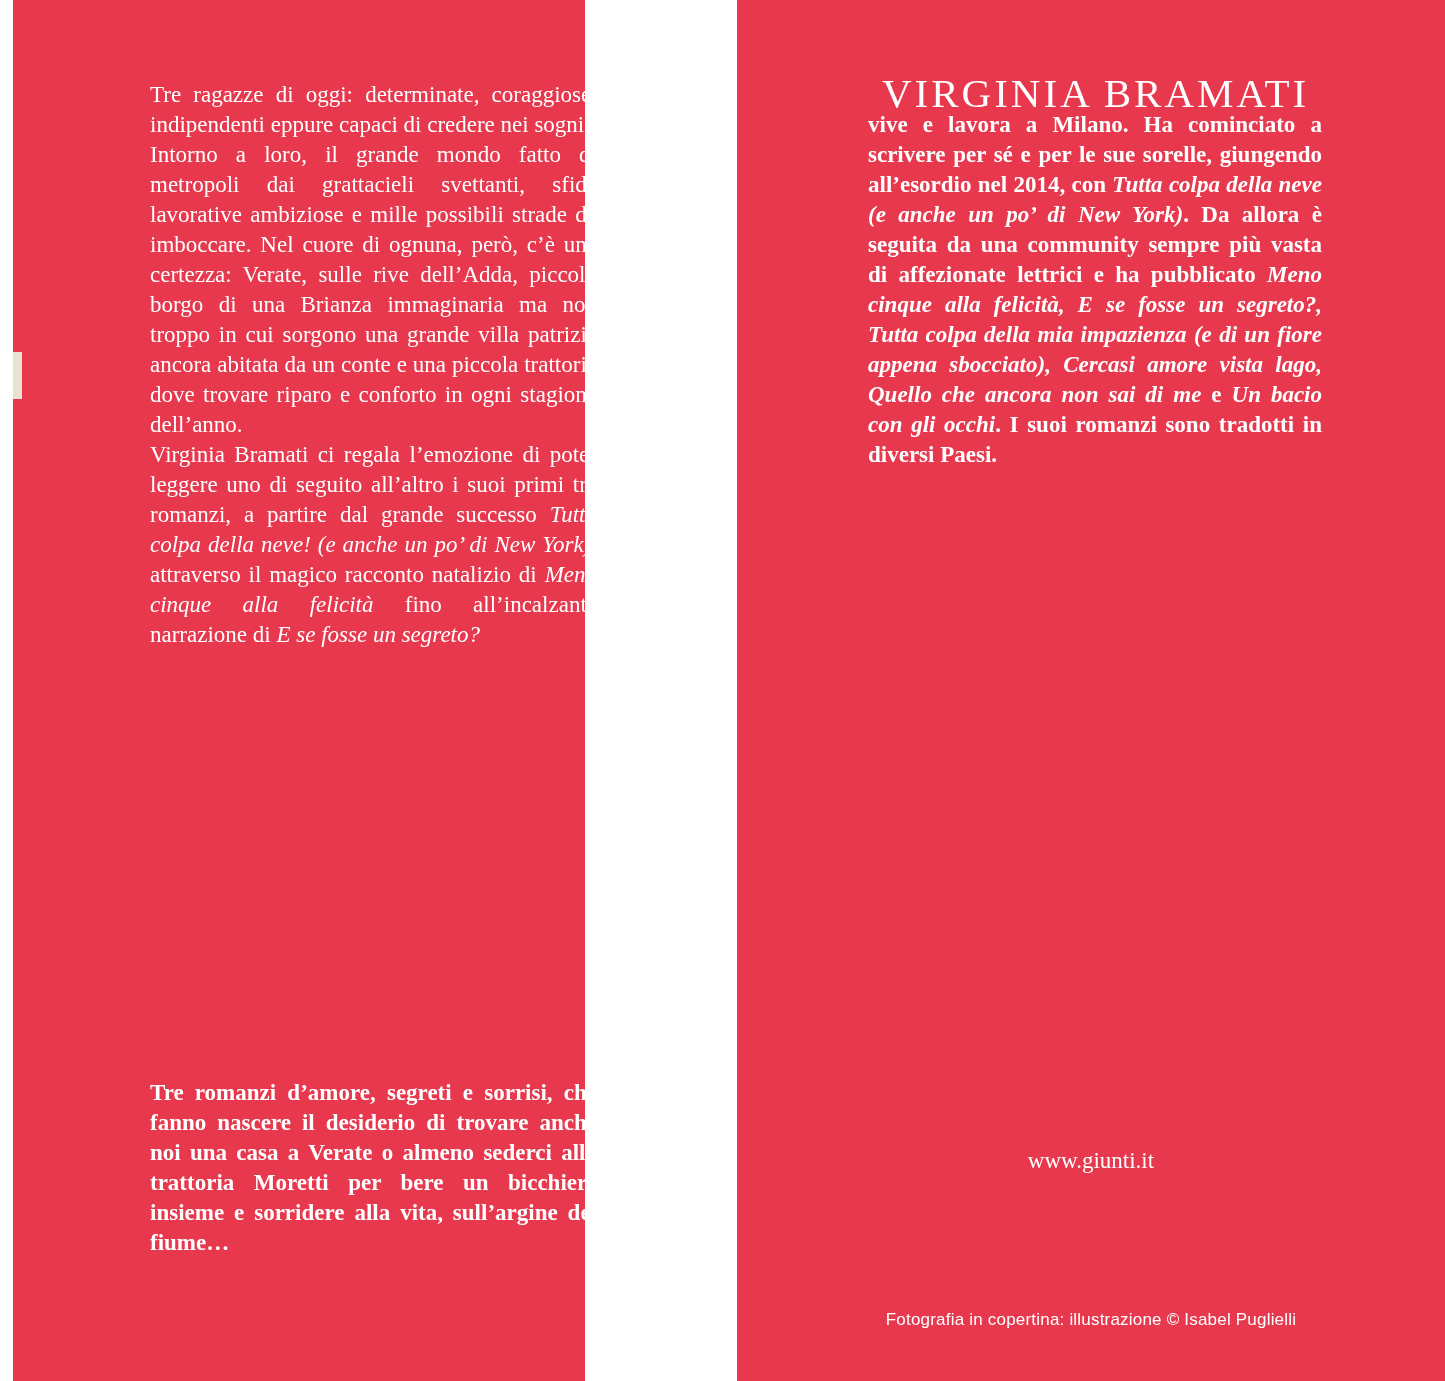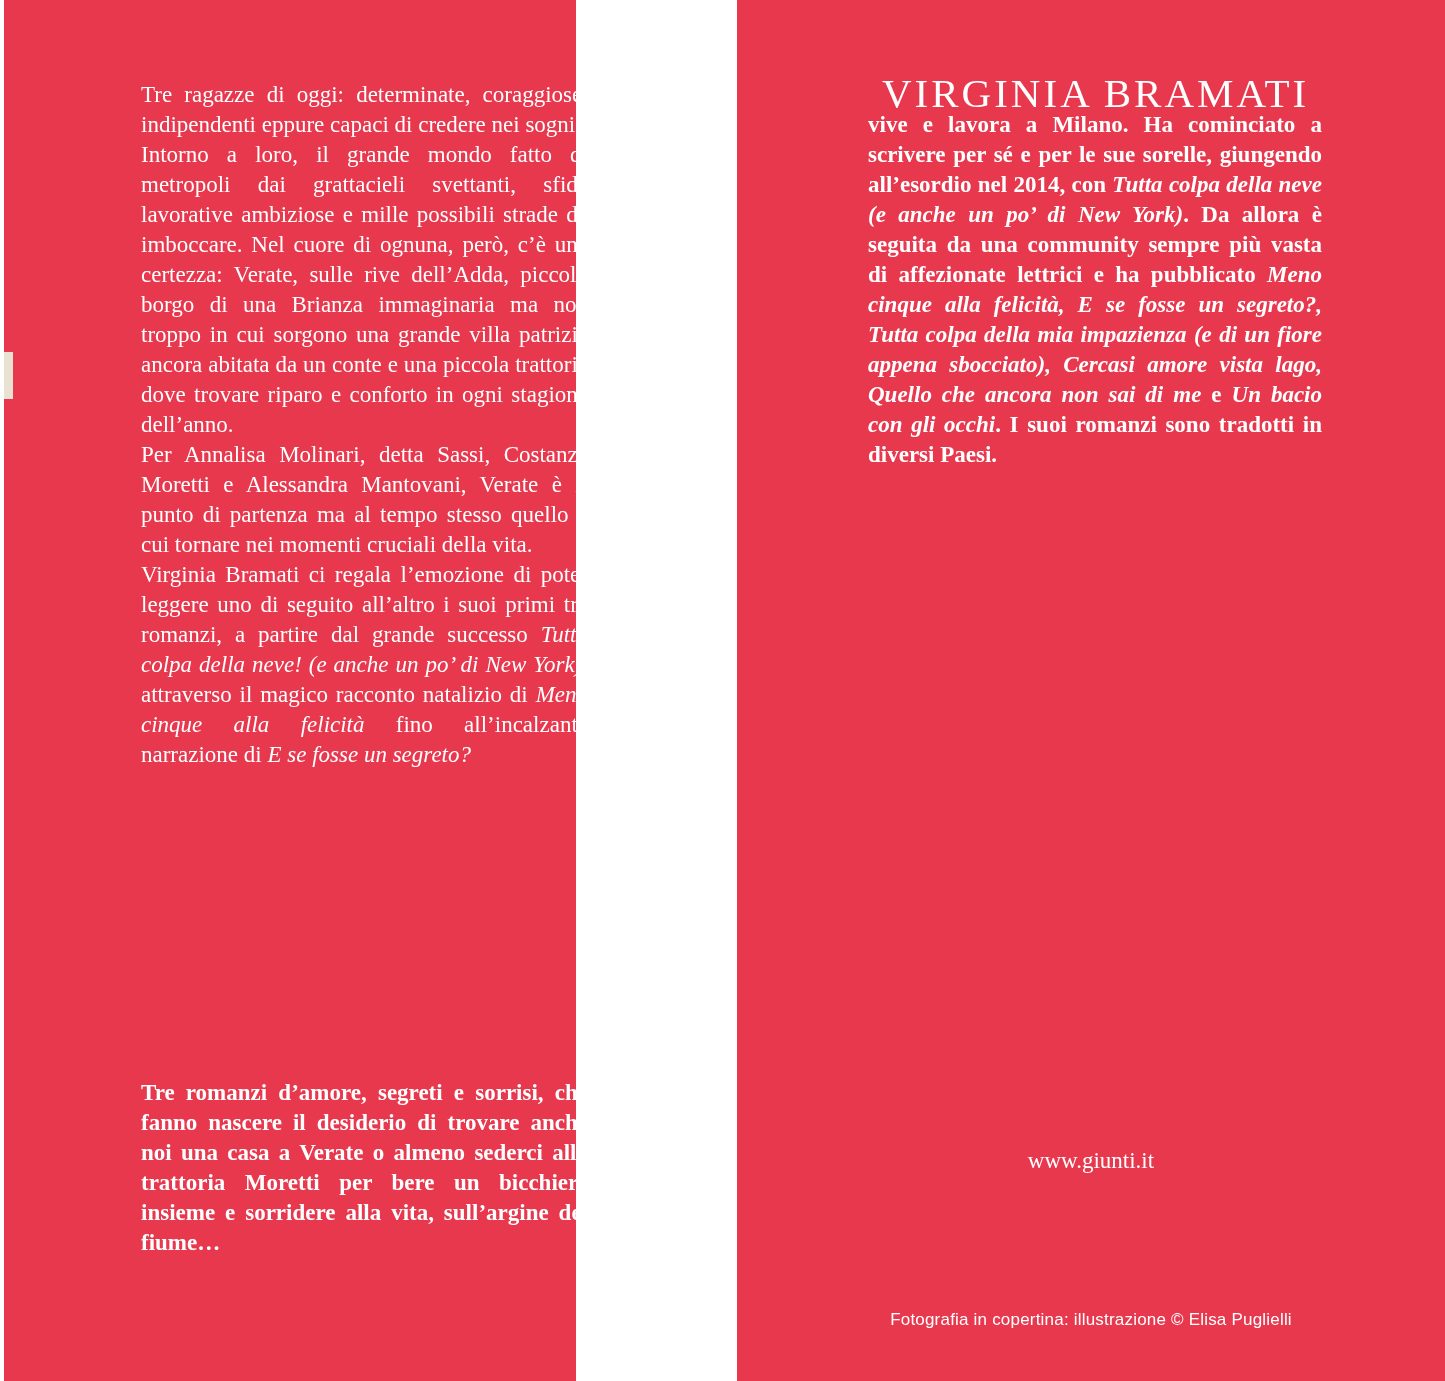--- a/index.html
+++ b/index.html
@@ -13,21 +13,21 @@
     background: #ffffff;
     font-family: "Liberation Serif", serif;
     overflow: hidden;
   }
   .flap {
     position: absolute;
     top: 0;
     height: 1381px;
     background: var(--background, #e7384e);
   }
-  .flap-left  { left: 4px;     width: 572px; }
+  .flap-left  { left: 13px;     width: 572px; }
   .flap-right { left: 737px; width: 708px; }
   .gutter {
     position: absolute;
     top: 0;
     left: 712px;
     width: 25px;
     height: 1381px;
     background: var(--gutter, #ffffff);
   }
   .notch {
@@ -98,32 +98,31 @@
 </head>
 <body>
 
 <div>
 
   <section class="flap flap-left">
     <div class="notch"></div>
     <div class="text-block synopsis">
         <p><span>Tre ragazze di oggi: determinate, coraggiose, indipendenti eppure capaci di credere nei sogni.</span></p>
         <p><span>Intorno a loro, il grande mondo fatto di metropoli dai grattacieli svettanti, sfide lavorative ambiziose e mille possibili strade da imboccare. Nel cuore di ognuna, però, c’è una certezza: Verate, sulle rive dell’Adda, piccolo borgo di una Brianza immaginaria ma non troppo in cui sorgono una grande villa patrizia ancora abitata da un conte e una piccola trattoria dove trovare riparo e conforto in ogni stagione dell’anno.</span></p>
-        <p><span>Per Annalisa Molinari, detta Sassi, Costanza Moretti e Alessandra Mantovani, Verate è il punto di partenza ma al tempo stesso quello a cui tornare nei momenti cruciali della vita.</span></p>
         <p><span>Virginia Bramati ci regala l’emozione di poter leggere uno di seguito all’altro i suoi primi tre romanzi, a partire dal grande successo </span><span style="font-style: italic;">Tutta colpa della neve! (e anche un po’ di New York),</span><span> attraverso il magico racconto natalizio di </span><span style="font-style: italic;">Meno cinque alla felicità</span><span> fino all’incalzante narrazione di </span><span style="font-style: italic;">E se fosse un segreto?</span></p>
       </div>
     <div class="text-block closing">
         <p><span>Tre romanzi d’amore, segreti e sorrisi, che fanno nascere il desiderio di trovare anche noi una casa a Verate o almeno sederci alla trattoria Moretti per bere un bicchiere insieme e sorridere alla vita, sull’argine del fiume…</span></p>
       </div>
   </section>
 
   <div class="gutter"></div>
 
   <section class="flap flap-right">
     <h1 class="author-name">VIRGINIA BRAMATI</h1>
     <div class="text-block bio">
         <p><span>vive e lavora a Milano. Ha cominciato a scrivere per sé e per le sue sorelle, giungendo all’esordio nel 2014, con </span><span style="font-style: italic;">Tutta colpa della neve (e anche un po’ di New York)</span><span>. Da allora è seguita da una community sempre più vasta di affezionate lettrici e ha pubblicato </span><span style="font-style: italic;">Meno cinque alla felicità, E se fosse un segreto?, Tutta colpa della mia impazienza (e di un fiore appena sbocciato), Cercasi amore vista lago, Quello che ancora non sai di me</span><span> e </span><span style="font-style: italic;">Un bacio con gli occhi</span><span>. I suoi romanzi sono tradotti in diversi Paesi.</span></p>
       </div>
     <div class="centered website">www.giunti.it</div>
-    <div class="centered credit credit-2">Fotografia in copertina: illustrazione © Elisa Puglielli</div>
+    <div class="centered credit credit-2">Fotografia in copertina: illustrazione © Isabel Puglielli</div>
   </section>
 
 </div>
 
 </body></html>

